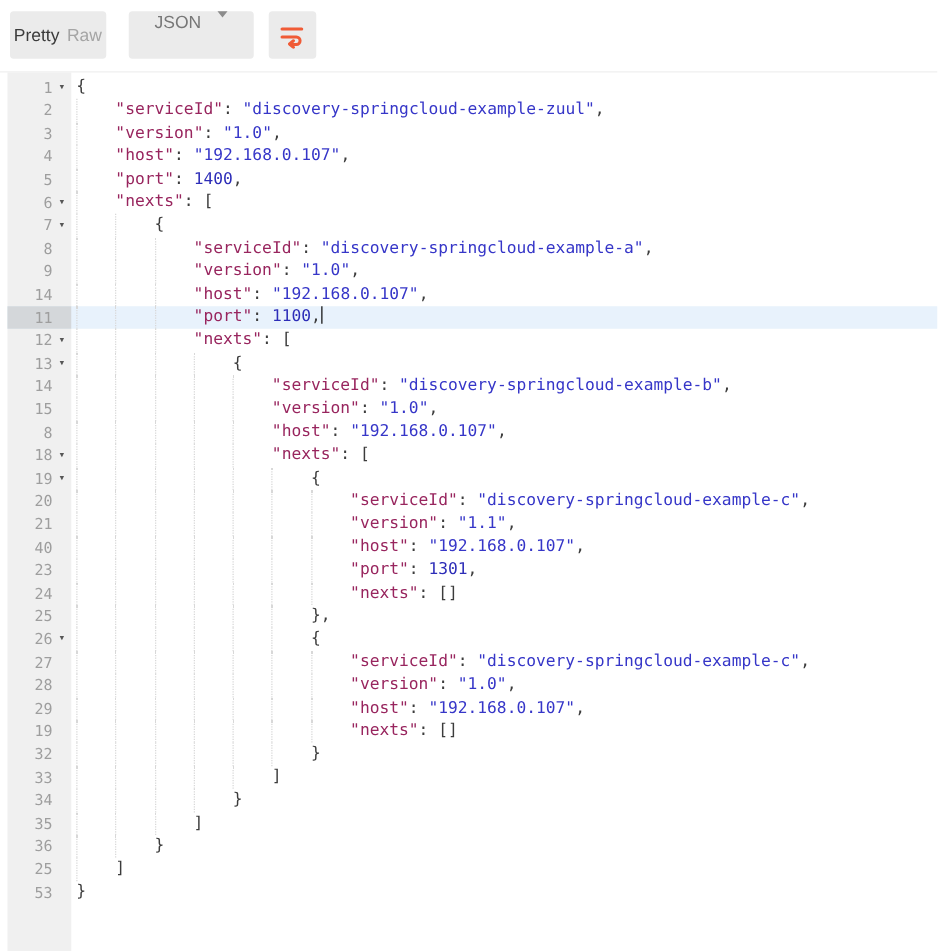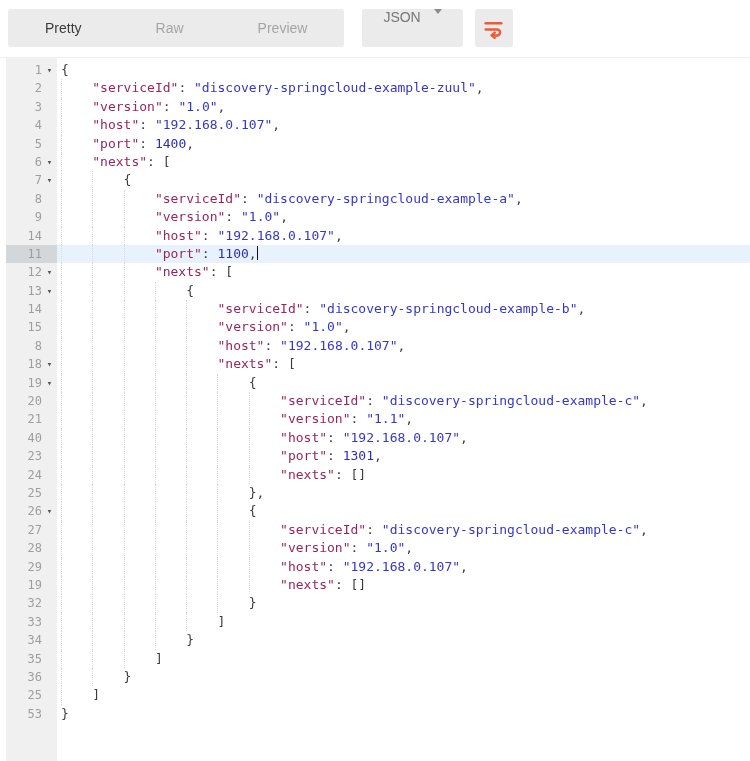--- a/index.html
+++ b/index.html
@@ -5,21 +5,21 @@
   :root{
     --accent:#F05B36; --btn-bg:#EBEBEB; --tab-active:#3B3B3B; --tab-inactive:#A5A5A5;
     --dd-text:#777777; --gutter-bg:#F0F0F0; --active-bg:#E8F2FC; --active-gutter:#D4D7DA;
     --ln-color:#9E9E9E; --guide:#D8D8D8; --key:#98255E; --str:#3636C8; --num:#2D2DB8; --pun:#3C3C3C;
   }
   *{box-sizing:border-box}
   html,body{margin:0;padding:0}
   body{width:750px;height:761px;overflow:hidden;background:#fff;font-family:"Liberation Sans",sans-serif}
   .toolbar{display:flex;align-items:center;padding:9px 8px 10px 8px;height:57px}
   .seg-group{display:flex;background:var(--btn-bg);border-radius:3px;overflow:hidden}
-  .seg{height:38px;line-height:38px;padding:0 37px;font-size:14px;color:var(--tab-inactive);
+  .seg{height:38px;line-height:38px;padding:0 3px;font-size:14px;color:var(--tab-inactive);
        background:transparent;border:none;cursor:pointer;font-family:"Liberation Sans",sans-serif}
   .seg.active{color:var(--tab-active)}
   .dropdown{margin-left:18px;display:flex;align-items:flex-start;height:38px;background:var(--btn-bg);
             border-radius:3px;padding:0 21px;font-size:14px;color:var(--dd-text);cursor:pointer}
   .caret{margin-left:13px;width:0;height:0;border-left:4.5px solid transparent;
          border-right:4.5px solid transparent;border-top:5.5px solid #8B8B8B}
   .icon-btn{margin-left:12px;width:38px;height:38px;background:var(--btn-bg);border:none;
             border-radius:3px;display:flex;align-items:center;justify-content:center;cursor:pointer;padding:0}
   .editor{position:relative;height:704px;border-top:1px solid #EFEFEF;padding:3px 0 0 6px;
           font-family:"DejaVu Sans Mono","Liberation Mono",monospace;font-size:13px;line-height:18.4px}
@@ -36,21 +36,20 @@
   .cursor{display:inline-block;width:1px;height:14px;background:#111;vertical-align:-2px}
 </style>
 </head>
 <body>
 
 <div class="app">
   <div class="toolbar">
     <div class="seg-group">
       <button class="seg active">Pretty</button>
       <button class="seg">Raw</button>
-      <button class="seg">Preview</button>
     </div>
     <div class="dropdown">
       <span>JSON</span>
       <span class="caret"></span>
     </div>
     <button class="icon-btn">
       <svg width="21" height="21" viewBox="0 0 20 20" fill="none" stroke="var(--accent)" stroke-width="2.3" stroke-linecap="round" stroke-linejoin="round">
         <path d="M2.5 5 H17.5"></path>
         <path d="M2.5 11 H13.4 a2.85 2.85 0 0 1 0 5.7 H9"></path>
         <path d="M11.2 13.9 L8.2 16.4 L11.2 18.9"></path>

